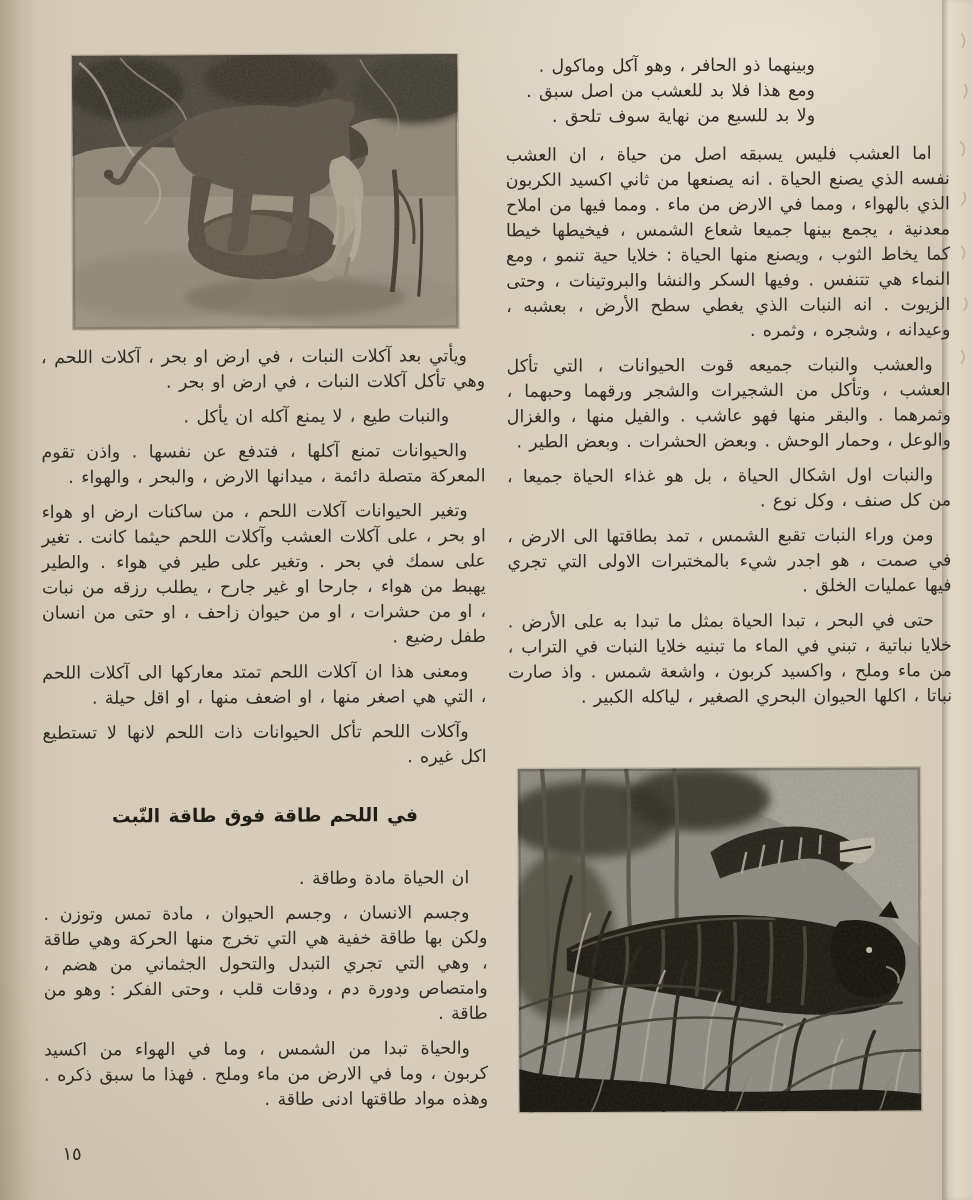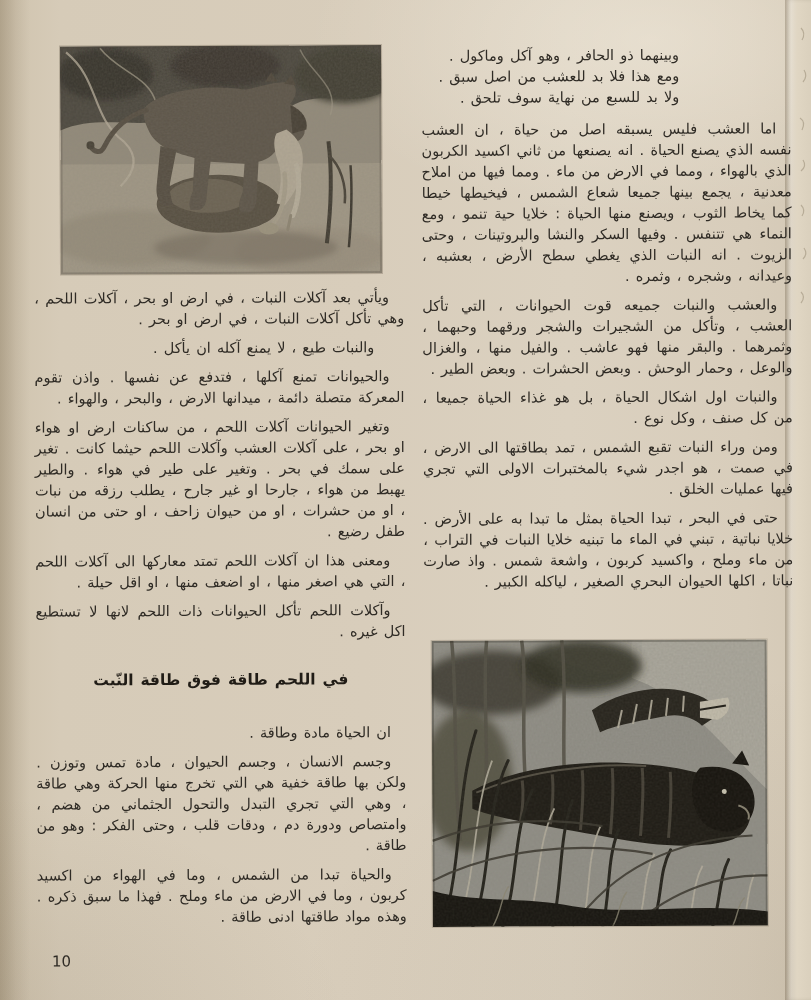--- a/index.html
+++ b/index.html
@@ -215,15 +215,15 @@
         <g stroke="#8e8975" stroke-width="1.4" opacity="0.8" fill="none">
           <path d="M60,286 C70,268 68,256 76,246"></path>
           <path d="M180,286 C188,272 186,262 194,252"></path>
           <path d="M300,286 C306,274 304,266 312,258"></path>
         </g>
         <rect width="335" height="286" filter="url(#grainB)" opacity="0.7"></rect>
         <rect x="1" y="1" width="333" height="284" fill="none" stroke="#2c281f" stroke-width="2" opacity="0.3"></rect>
       </svg>
     </figure>
 
-    <div class="page-number">10</div>
+    <div class="page-number">١٥</div>
   </div>
 </div>
 
 </body></html>

